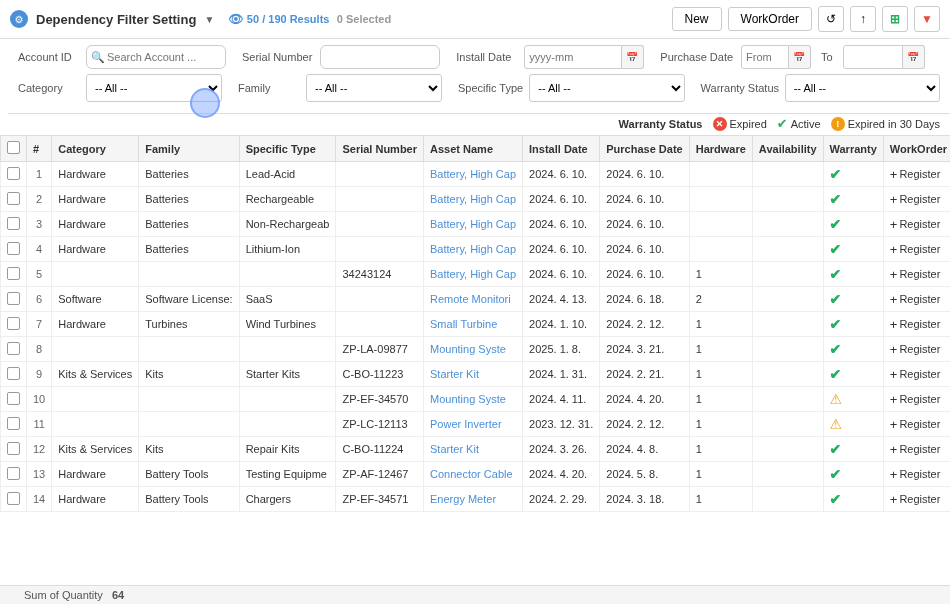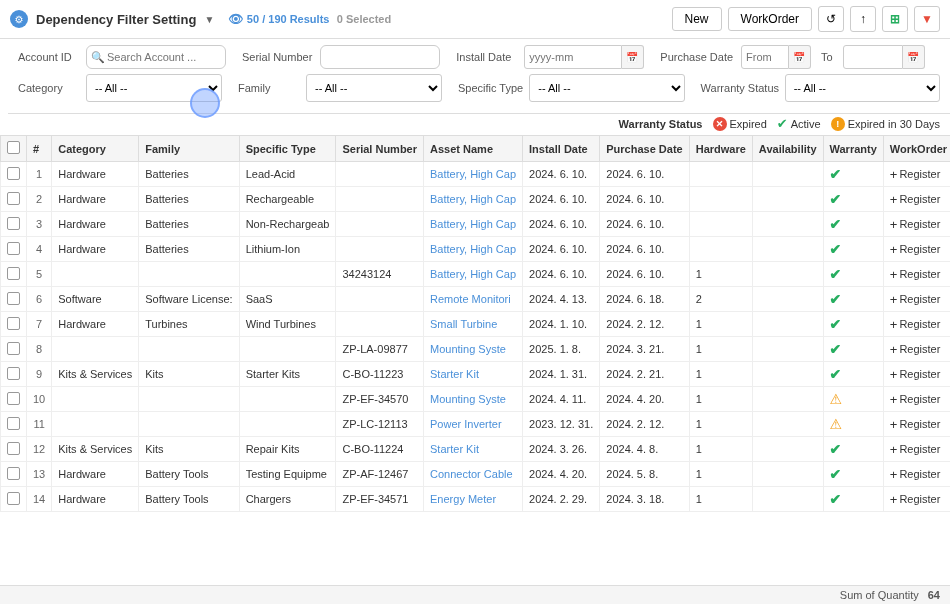--- a/index.html
+++ b/index.html
@@ -73,21 +73,21 @@
 
     
     .cursor-overlay {
       position: fixed; width: 30px; height: 30px; border-radius: 50%;
       background: rgba(100, 150, 255, 0.4); border: 2px solid rgba(100, 150, 255, 0.7);
       pointer-events: none; z-index: 999;
       left: 190px; top: 88px;
     }
 
     
-    .footer { padding: 3px 10px; background: #f5f5f5; border-top: 1px solid #ddd; text-align: right; font-size: 11px; color: #555; }
+    .footer { padding: 3px 24px; background: #f5f5f5; border-top: 1px solid #ddd; text-align: left; font-size: 11px; color: #555; }
   </style>
 </head>
 <body>
 
 <div class="app-container">
 
   <div class="header-bar">
     <div class="header-left">
       <div class="header-icon">⚙</div>
       <span class="header-title">Dependency Filter Setting</span>

